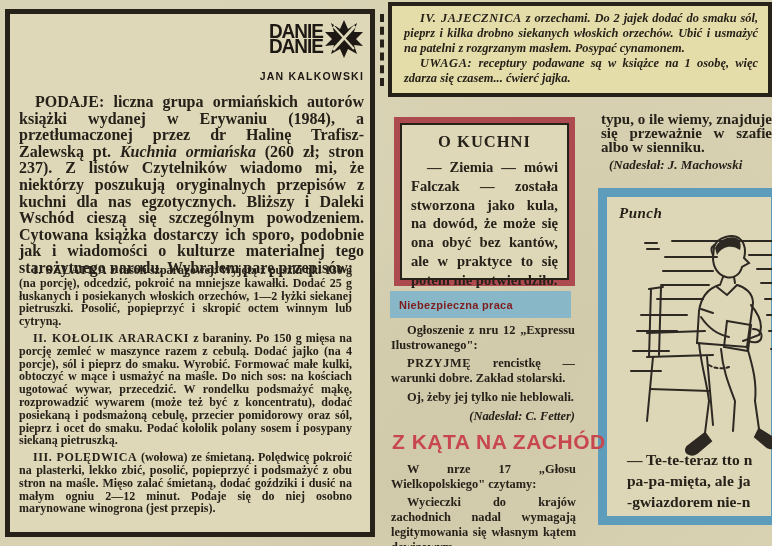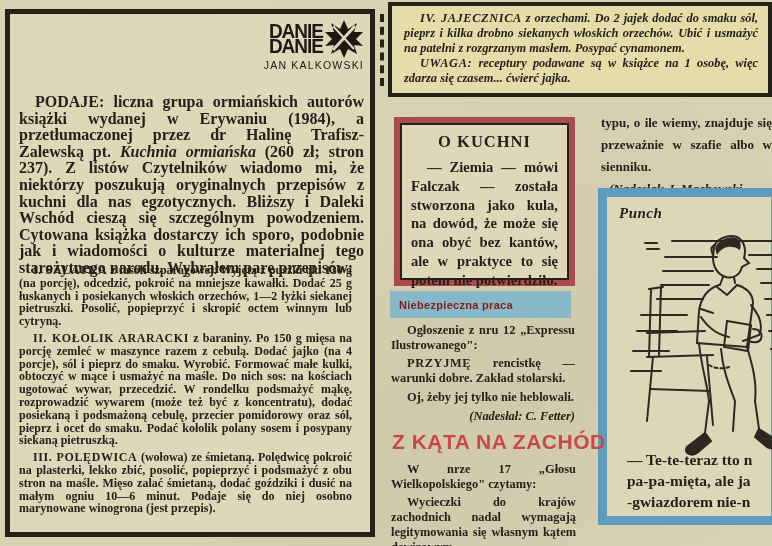--- a/index.html
+++ b/index.html
@@ -18,22 +18,22 @@
 
   
   #left-box{
     position:absolute;left:5px;top:9px;width:370px;height:528px;
     border:5px solid #262119;background:#ded8b9;box-sizing:border-box;
   }
   #logo{position:absolute;top:5px;right:6px;text-align:right;color:#1d1813;}
   #logo .logo-row{display:flex;align-items:center;justify-content:flex-end;gap:1px;}
   #logo .logo-stack{font-family:"Liberation Sans","DejaVu Sans",sans-serif;font-weight:900;
     font-size:19px;line-height:14px;letter-spacing:-1px;transform:scaleY(1.05);}
-  #logo .byline{font-family:"Liberation Sans","DejaVu Sans",sans-serif;font-weight:400;
-    font-size:10.5px;letter-spacing:1.2px;margin-top:0;}
+  #logo .byline{font-family:"Liberation Sans","DejaVu Sans",sans-serif;font-weight:700;
+    font-size:10.5px;letter-spacing:1.2px;margin-top:11px;}
   #article-heading{
     position:absolute;left:12px;top:58px;font-size:17px;font-weight:700;letter-spacing:1px;
   }
   #article-intro{
     position:absolute;left:9px;top:80px;width:345px;
     font-size:16px;line-height:16.6px;font-weight:700;text-indent:16px;
   }
   #article-recipes{position:absolute;left:9px;top:250px;width:346px;}
   .recipe-par{font-size:12px;line-height:12.8px;font-weight:700;text-indent:14px;margin:0 13px 4px 0;}
   .lead{font-weight:700;letter-spacing:.6px;}
@@ -54,21 +54,21 @@
     position:absolute;left:394px;top:117px;width:181px;height:169px;box-sizing:border-box;
     border:6px solid #ad4a50;background:#ded8b9;
   }
   #wacus-inner{width:100%;height:100%;box-sizing:border-box;border:2px solid #262119;
     padding:5px 9px;}
   #wacus-title{text-align:center;font-size:16.5px;font-weight:700;letter-spacing:1px;margin:2px 0 6px 0;}
   #wacus-body{font-size:14.6px;line-height:18.8px;font-weight:700;text-indent:16px;}
 
   
   #wardrobe-note{position:absolute;left:601px;top:112px;width:171px;}
-  #wardrobe-note .body{font-size:13px;line-height:22px;font-weight:700;text-align:justify;}
+  #wardrobe-note .body{font-size:15px;line-height:14px;font-weight:700;text-align:justify;}
   #wardrobe-note .credit{font-size:13px;font-style:italic;font-weight:700;margin-top:3px;
     white-space:nowrap;text-indent:8px;}
 
   
   #punch-box{
     position:absolute;left:598px;top:188px;width:182px;height:337px;box-sizing:border-box;
     border:9px solid #5e9cbb;background:#ddd7b8;
   }
   #punch-label{position:absolute;left:12px;top:8px;font-size:15px;font-weight:700;font-style:italic;
     letter-spacing:.5px;}
@@ -117,21 +117,21 @@
       </div>
       <div class="byline">JAN KALKOWSKI</div>
     </div>
 
 
     <div id="article-intro" class="just"><span>PODAJE: liczna grupa ormiańskich autorów książki wydanej w Erywaniu (1984), a przetłumaczonej przez dr Halinę Trafisz-Zalewską pt. </span><i>Kuchnia ormiańska</i><span> (260 zł; stron 237). Z listów Czytelników wiadomo mi, że niektórzy poszukują oryginalnych przepisów z kuchni dla nas egzotycznych. Bliższy i Daleki Wschód cieszą się szczególnym powodzeniem. Cytowana książka dostarczy ich sporo, podobnie jak i wiadomości o kulturze materialnej tego starożytnego narodu. Wybrałem parę przepisów:</span></div>
 
     <div id="article-recipes">
       <p class="recipe-par just"><span class="lead">I. SAŁATKA</span><span> z fasoli szparagowej. Wyjętą z puszki ok. 130 g (na porcję), odcedzić, pokroić na mniejsze kawałki. Dodać 25 g łuskanych i posiekanych włoskich orzechów, 1—2 łyżki siekanej pietruszki. Posolić, popieprzyć i skropić octem winnym lub cytryną.</span></p>
       <p class="recipe-par just"><span class="lead">II. KOŁOLIK ARARACKI</span><span> z baraniny. Po 150 g mięsa na porcję zemleć w maszynce razem z cebulą. Dodać jajko (na 4 porcje), sól i pieprz do smaku. Wyrobić. Formować małe kulki, obtoczyć w mące i usmażyć na maśle. Do nich sos: na kościach ugotować wywar, przecedzić. W rondelku podsmażyć mąkę, rozprowadzić wywarem (może też być z koncentratu), dodać posiekaną i podsmażoną cebulę, przecier pomidorowy oraz sól, pieprz i ocet do smaku. Podać kołolik polany sosem i posypany siekaną pietruszką.</span></p>
-      <p class="recipe-par just"><span class="lead">III. POLĘDWICA</span><span> (wołowa) ze śmietaną. Polędwicę pokroić na plasterki, lekko zbić, posolić, popieprzyć i podsmażyć z obu stron na maśle. Mięso zalać śmietaną, dodać goździki i dusić na małym ogniu 10—6 minut. Podaje się do niej osobno marynowane winogrona (jest przepis).</span></p>
+      <p class="recipe-par just"><span class="lead">III. POLĘDWICA</span><span> (wołowa) ze śmietaną. Polędwicę pokroić na plasterki, lekko zbić, posolić, popieprzyć i podsmażyć z obu stron na maśle. Mięso zalać śmietaną, dodać goździki i dusić na małym ogniu 2—12 minut. Podaje się do niej osobno marynowane winogrona (jest przepis).</span></p>
     </div>
   </div>
 
   <div id="gutter-dash"></div>
 
   <div id="egg-box">
     <p class="just"><span class="lead">IV. JAJECZNICA</span><span> z orzechami. Do 2 jajek dodać do smaku sól, pieprz i kilka drobno siekanych włoskich orzechów. Ubić i usmażyć na patelni z rozgrzanym masłem. Posypać cynamonem.</span></p>
     <p class="just"><span class="lead">UWAGA:</span><span> receptury podawane są w książce na 1 osobę, więc zdarza się czasem... ćwierć jajka.</span></p>
   </div>
 

